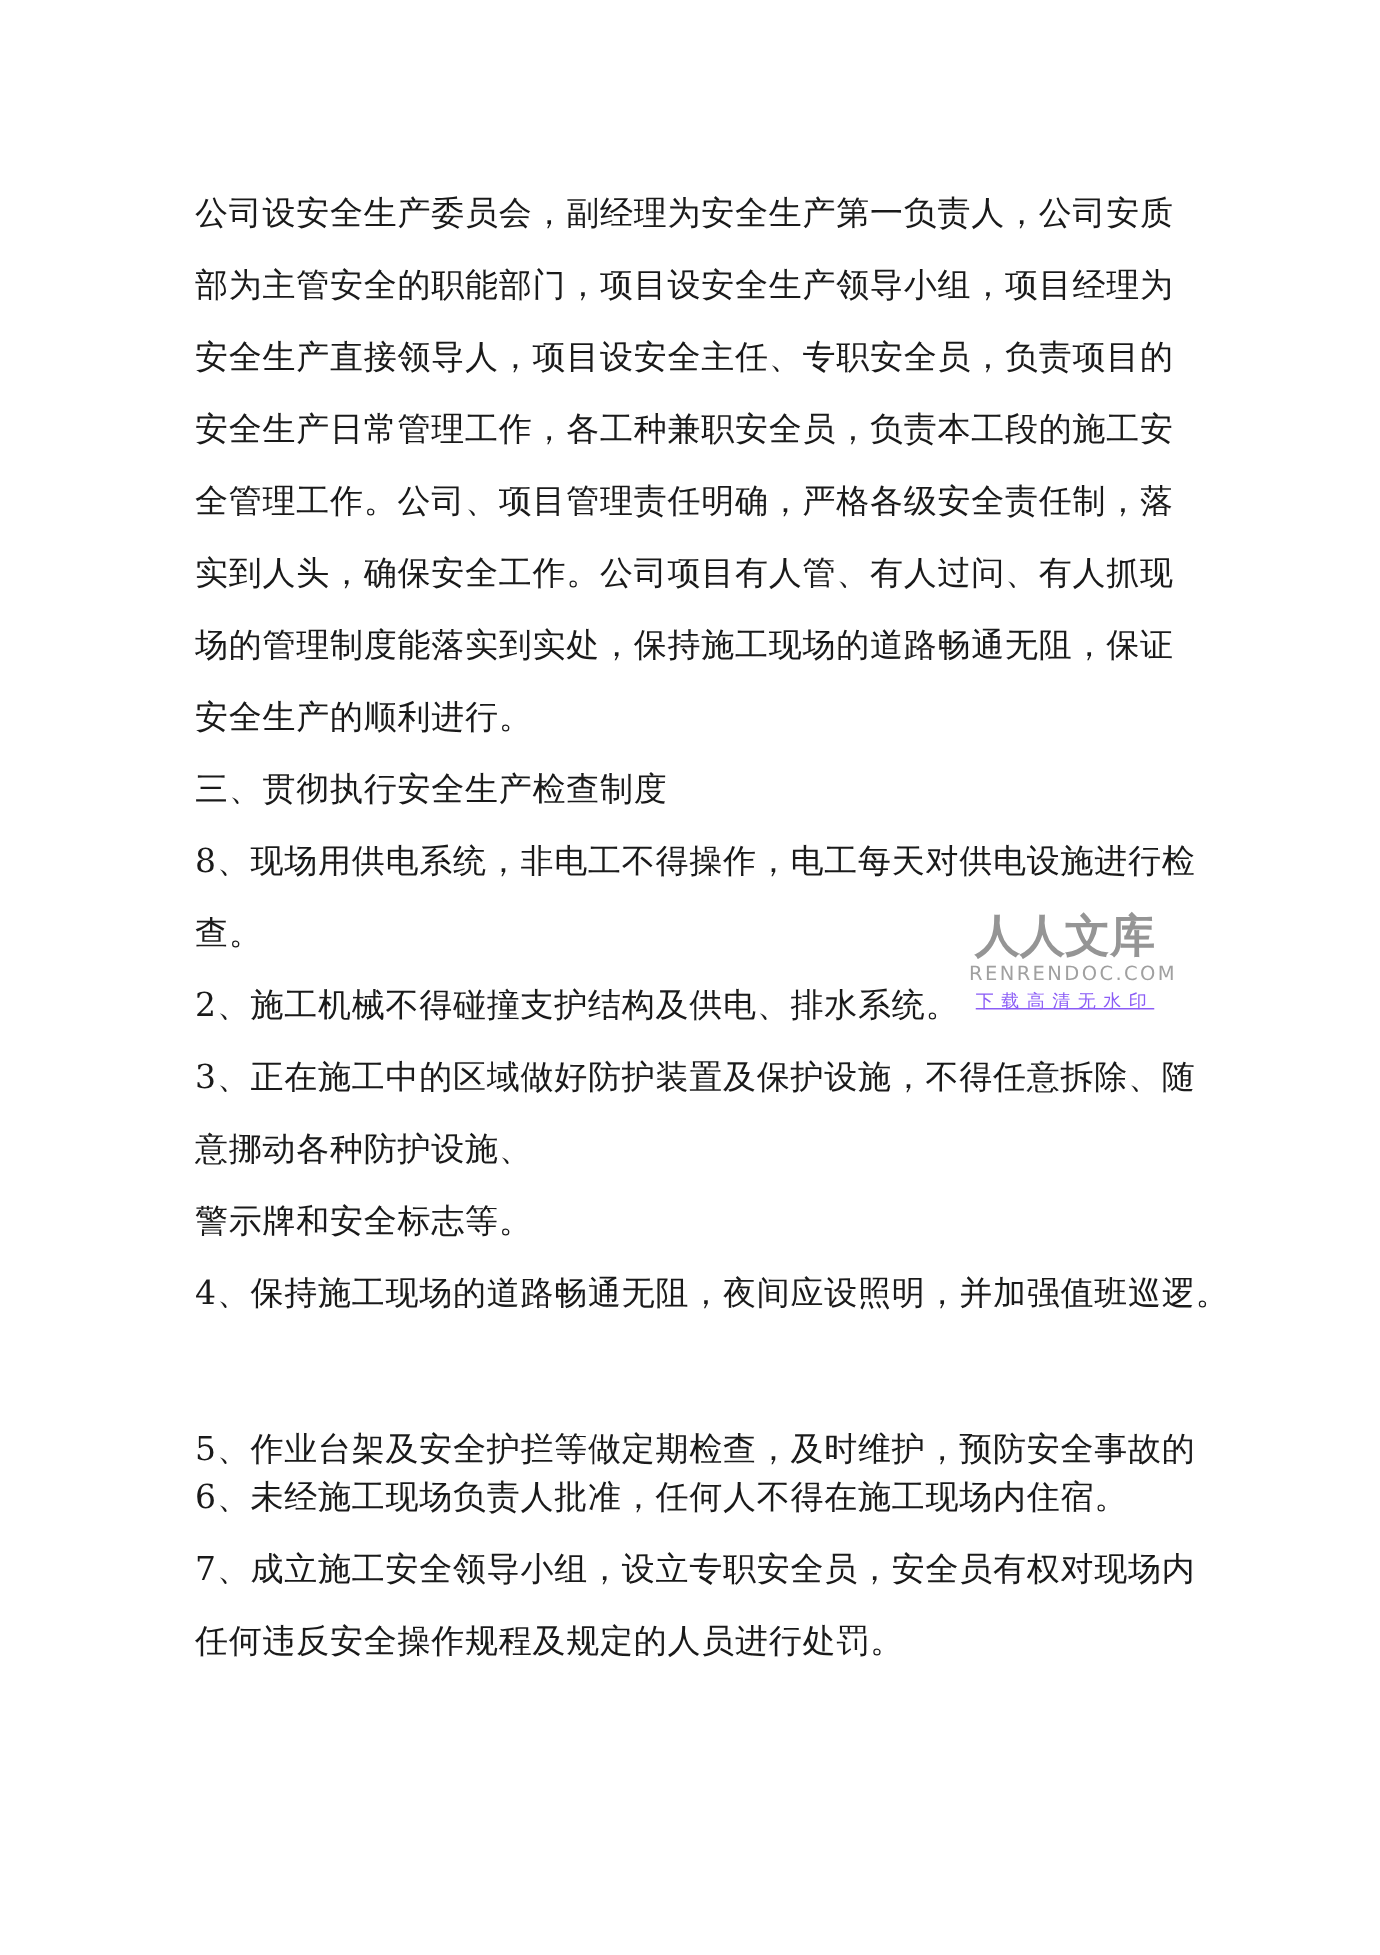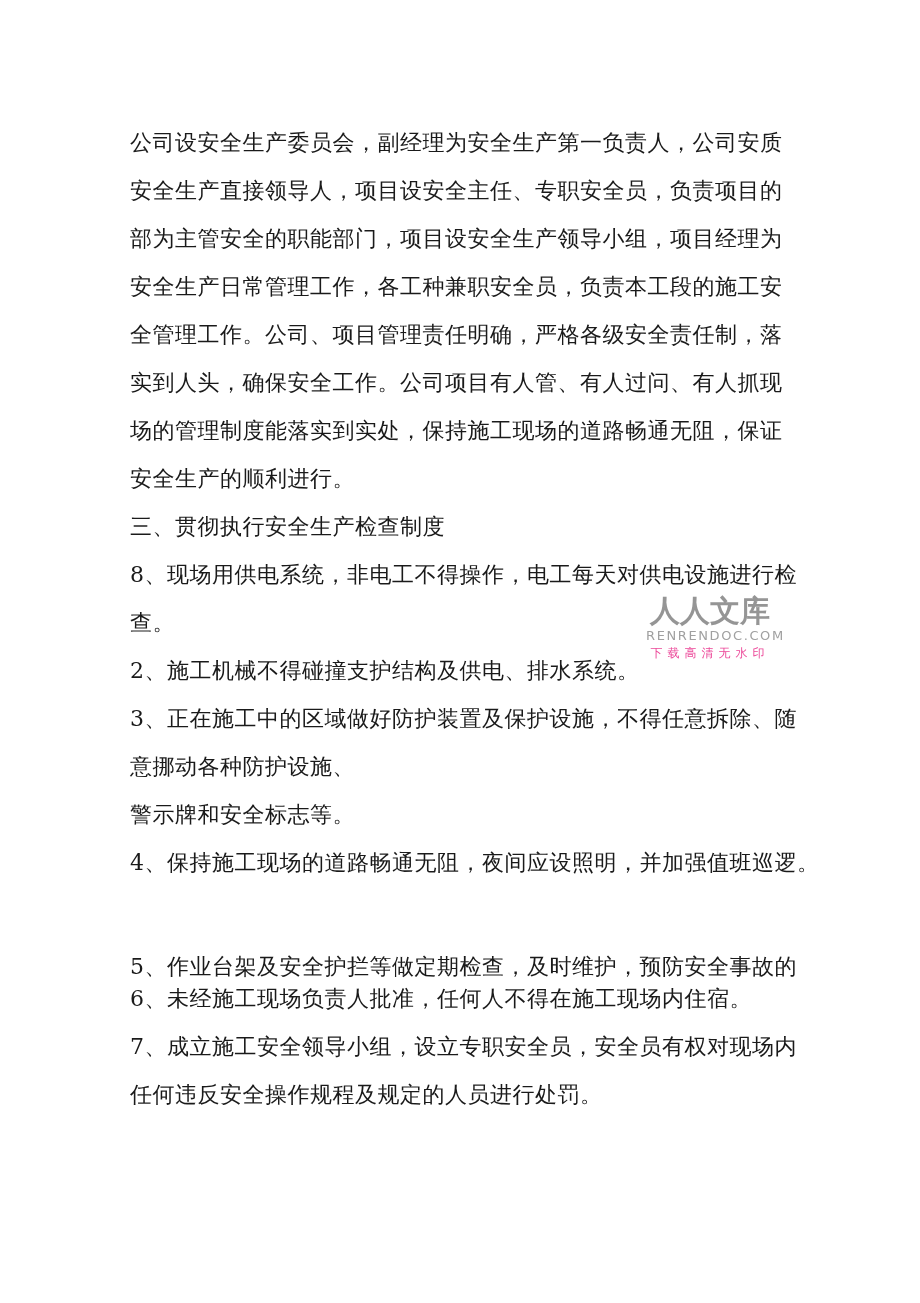--- a/index.html
+++ b/index.html
@@ -32,21 +32,21 @@
     white-space: nowrap;
   }
   
   .gap-above { margin-top: 56px; }
   
   .pull-up { margin-top: -16px; }
 
   .watermark {
     position: absolute;
     left: 646px;
-    top: 595px;
+    top: 609px;
     width: 128px;
     text-align: center;
     user-select: none;
   }
   .wm-title {
     font-family: "DejaVu Serif", "Liberation Serif", serif;
     font-weight: 700;
     font-size: 30px;
     line-height: 32px;
     color: #959595;
@@ -59,36 +59,37 @@
     letter-spacing: 1.6px;
     color: #a0a0a0;
     margin-top: 2px;
     white-space: nowrap;
   }
   .wm-tagline {
     font-family: "DejaVu Sans", "Liberation Sans", sans-serif;
     font-size: 12px;
     line-height: 13px;
     letter-spacing: 5px;
-    color: #ec4899;
+    color: #8b5cf6;
     margin-top: 4px;
     white-space: nowrap;
+    text-decoration: underline;
   }
 </style>
 </head>
 <body>
 
 <div class="page">
 
   <div class="doc">
 
     <div class="para">
       <div class="line">公司设安全生产委员会，副经理为安全生产第一负责人，公司安质</div>
+      <div class="line">部为主管安全的职能部门，项目设安全生产领导小组，项目经理为</div>
       <div class="line">安全生产直接领导人，项目设安全主任、专职安全员，负责项目的</div>
-      <div class="line">部为主管安全的职能部门，项目设安全生产领导小组，项目经理为</div>
       <div class="line">安全生产日常管理工作，各工种兼职安全员，负责本工段的施工安</div>
       <div class="line">全管理工作。公司、项目管理责任明确，严格各级安全责任制，落</div>
       <div class="line">实到人头，确保安全工作。公司项目有人管、有人过问、有人抓现</div>
       <div class="line">场的管理制度能落实到实处，保持施工现场的道路畅通无阻，保证</div>
       <div class="line">安全生产的顺利进行。</div>
     </div>
 
     <div class="para">
       <div class="line">三、贯彻执行安全生产检查制度</div>
     </div>

